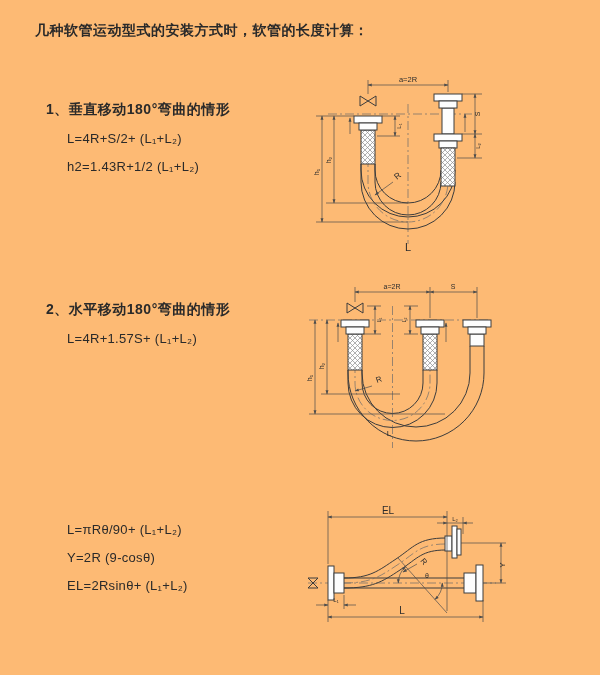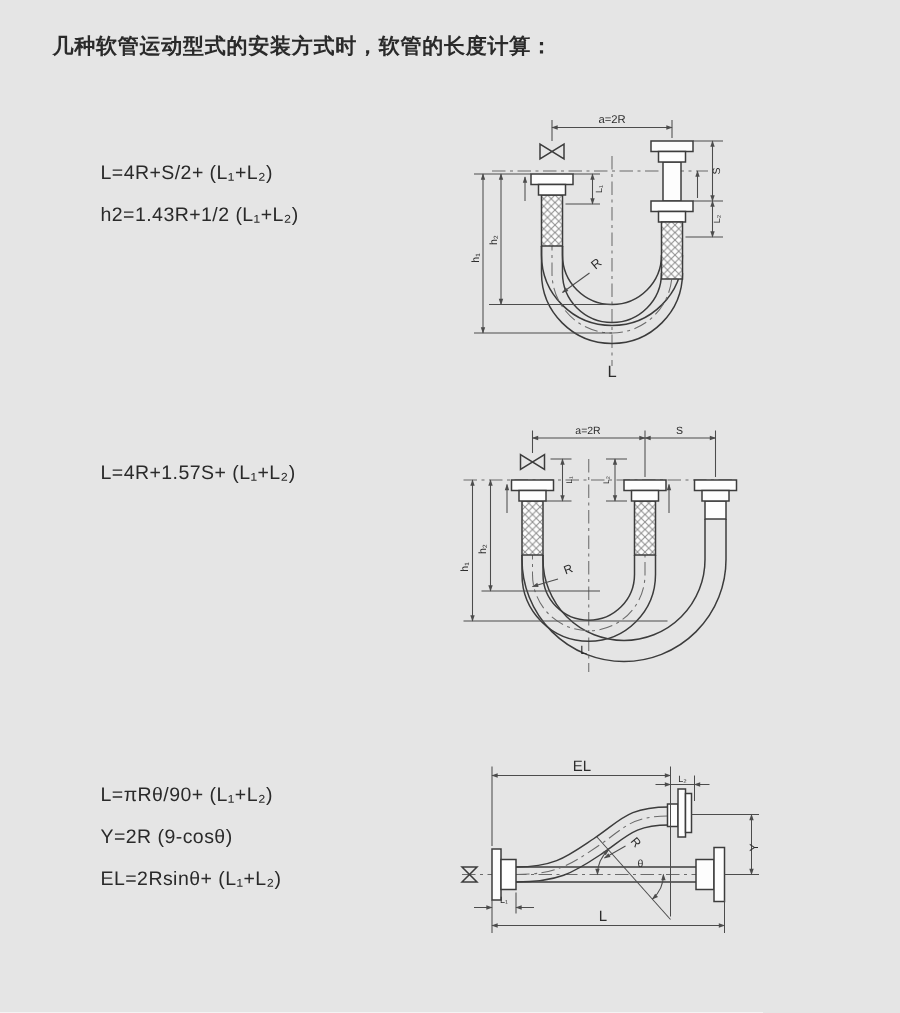--- a/index.html
+++ b/index.html
@@ -1,17 +1,17 @@
 <!DOCTYPE html>
 <html><head>
 <meta charset="utf-8">
 <style>
   html,body{margin:0;padding:0;background:#ffffff;}
   .page{
-    position:relative;width:600px;height:675px;background:#e5e5e5;
+    position:relative;width:600px;height:675px;background:#fdba74;
     font-family:"Liberation Sans",sans-serif;color:#2a2a2a;overflow:hidden;
   }
   .title{
     position:absolute;left:35px;top:22px;font-size:14px;font-weight:bold;
     letter-spacing:.5px;white-space:nowrap;
   }
   .section{position:absolute;left:46px;width:268px;}
   .sec1{top:101px;} .sec2{top:301px;} .sec3{top:516px;}
   .heading{font-size:14px;font-weight:bold;letter-spacing:.5px;margin-bottom:6px;white-space:nowrap;}
   .formula{font-size:13px;line-height:28px;padding-left:21px;letter-spacing:.3px;white-space:nowrap;}
@@ -25,20 +25,21 @@
   svg text{fill:#2c2c2c;font-family:"Liberation Sans",sans-serif;}
 </style>
 </head>
 <body>
 
 <div class="page">
 
   <div class="title">几种软管运动型式的安装方式时，软管的长度计算：</div>
 
   <div class="section sec1">
+    <div class="heading">1、垂直移动180°弯曲的情形</div>
     <div class="formula">L=4R+S/2+ (L₁+L₂)</div>
     <div class="formula">h2=1.43R+1/2 (L₁+L₂)</div>
   </div>
 
   <svg class="d1" width="290" height="195" viewBox="0 0 290 195">
     <defs>
       <marker id="a1" viewBox="0 0 10 10" refX="9" refY="5" markerWidth="8" markerHeight="6" orient="auto-start-reverse">
         <path d="M0,1.5 L10,5 L0,8.5 Z" fill="#4c4c4c"></path>
       </marker>
       <pattern id="p1" width="5" height="5" patternUnits="userSpaceOnUse">
@@ -104,20 +105,21 @@
     <line class="dm" x1="40" y1="64" x2="40" y2="48" marker-end="url(#a1)"></line>
     <line class="dm" x1="155" y1="62" x2="155" y2="44" marker-end="url(#a1)"></line>
 
     <line class="dm" x1="83" y1="112" x2="65" y2="125" marker-end="url(#a1)"></line>
     <text x="87" y="110" font-size="8.5" transform="rotate(-40 87 110)">R</text>
 
     <text x="98" y="181" font-size="11" text-anchor="middle">L</text>
   </svg>
 
   <div class="section sec2">
+    <div class="heading">2、水平移动180°弯曲的情形</div>
     <div class="formula">L=4R+1.57S+ (L₁+L₂)</div>
   </div>
 
   <svg class="d2" width="295" height="185" viewBox="0 0 295 185">
     <defs>
       <marker id="a2" viewBox="0 0 10 10" refX="9" refY="5" markerWidth="8" markerHeight="6" orient="auto-start-reverse">
         <path d="M0,1.5 L10,5 L0,8.5 Z" fill="#4c4c4c"></path>
       </marker>
       <pattern id="p2" width="5" height="5" patternUnits="userSpaceOnUse">
         <path d="M0,0 L5,5 M5,0 L0,5" stroke="#8f8f8f" stroke-width="0.7"></path>

